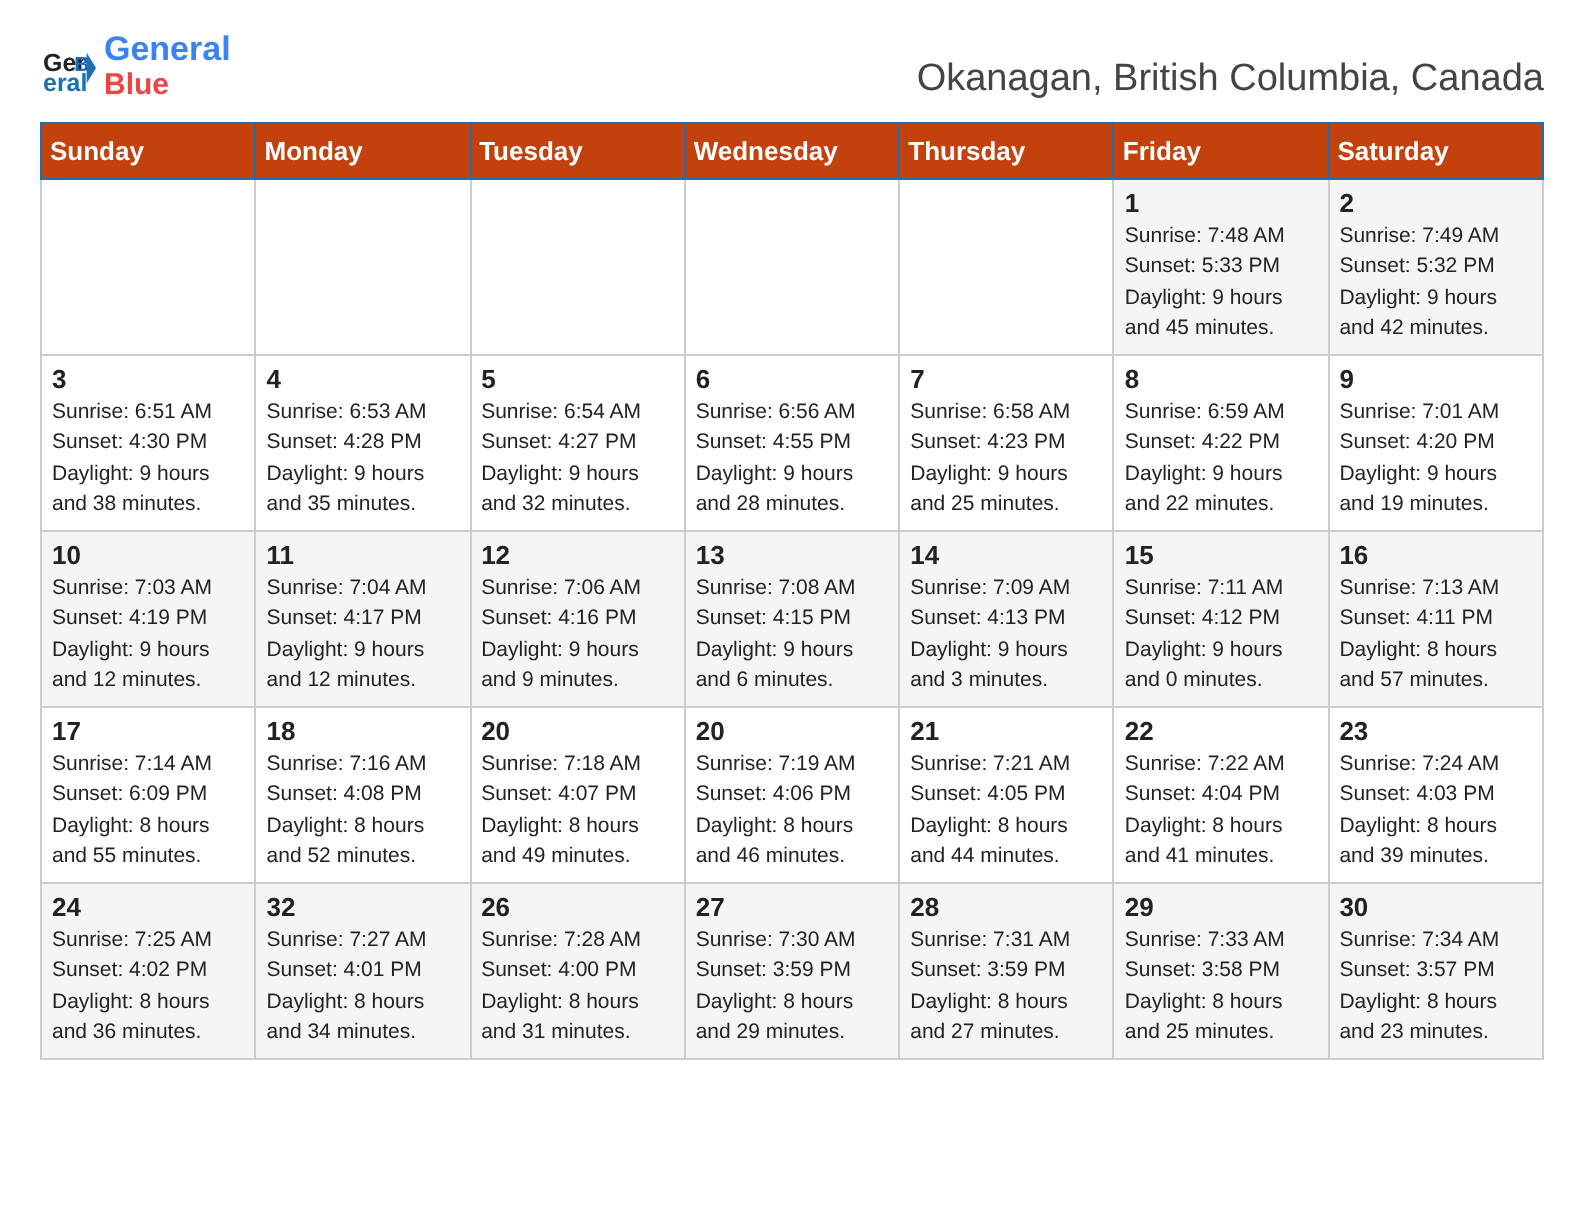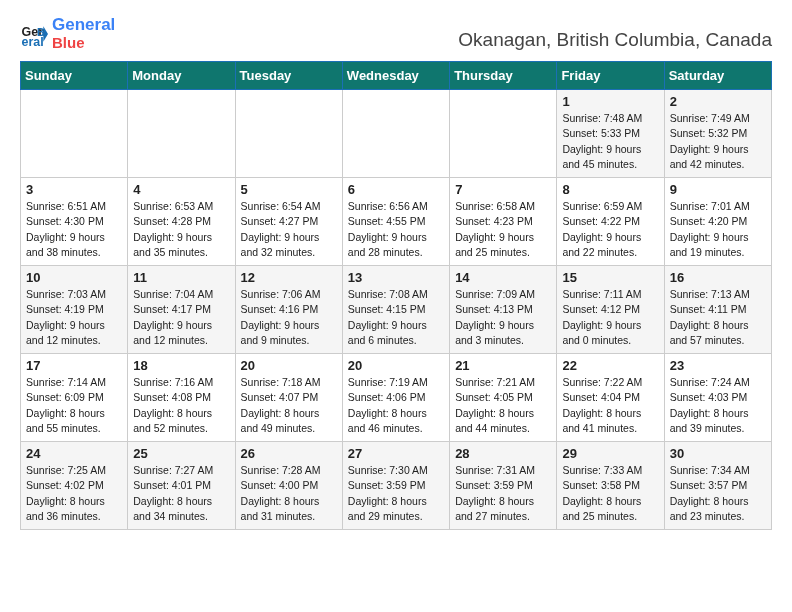--- a/index.html
+++ b/index.html
@@ -36,21 +36,21 @@
     .location {
       font-size: 19px;
       color: #444;
     }
     table {
       width: 100%;
       border-collapse: collapse;
       table-layout: fixed;
     }
     thead tr th {
-      background: #0f766e;
+      background: #c2410c;
       color: #fff;
       font-size: 13px;
       font-weight: bold;
       padding: 6px 4px;
       text-align: left;
       border: 1px solid #1a6fb5;
     }
     tbody tr td {
       border: 1px solid #ccc;
       vertical-align: top;
@@ -214,21 +214,21 @@
           <span class="day-num">23</span>
           <div class="cell-content"><span>Sunrise: 7:24 AM</span><br><span>Sunset: 4:03 PM</span><br><span>Daylight: 8 hours and 39 minutes.</span></div>
         </td>
       </tr>
       <tr>
         <td>
           <span class="day-num">24</span>
           <div class="cell-content"><span>Sunrise: 7:25 AM</span><br><span>Sunset: 4:02 PM</span><br><span>Daylight: 8 hours and 36 minutes.</span></div>
         </td>
         <td>
-          <span class="day-num">25</span>
+          <span class="day-num">32</span>
           <div class="cell-content"><span>Sunrise: 7:27 AM</span><br><span>Sunset: 4:01 PM</span><br><span>Daylight: 8 hours and 34 minutes.</span></div>
         </td>
         <td>
           <span class="day-num">26</span>
           <div class="cell-content"><span>Sunrise: 7:28 AM</span><br><span>Sunset: 4:00 PM</span><br><span>Daylight: 8 hours and 31 minutes.</span></div>
         </td>
         <td>
           <span class="day-num">27</span>
           <div class="cell-content"><span>Sunrise: 7:30 AM</span><br><span>Sunset: 3:59 PM</span><br><span>Daylight: 8 hours and 29 minutes.</span></div>
         </td>

